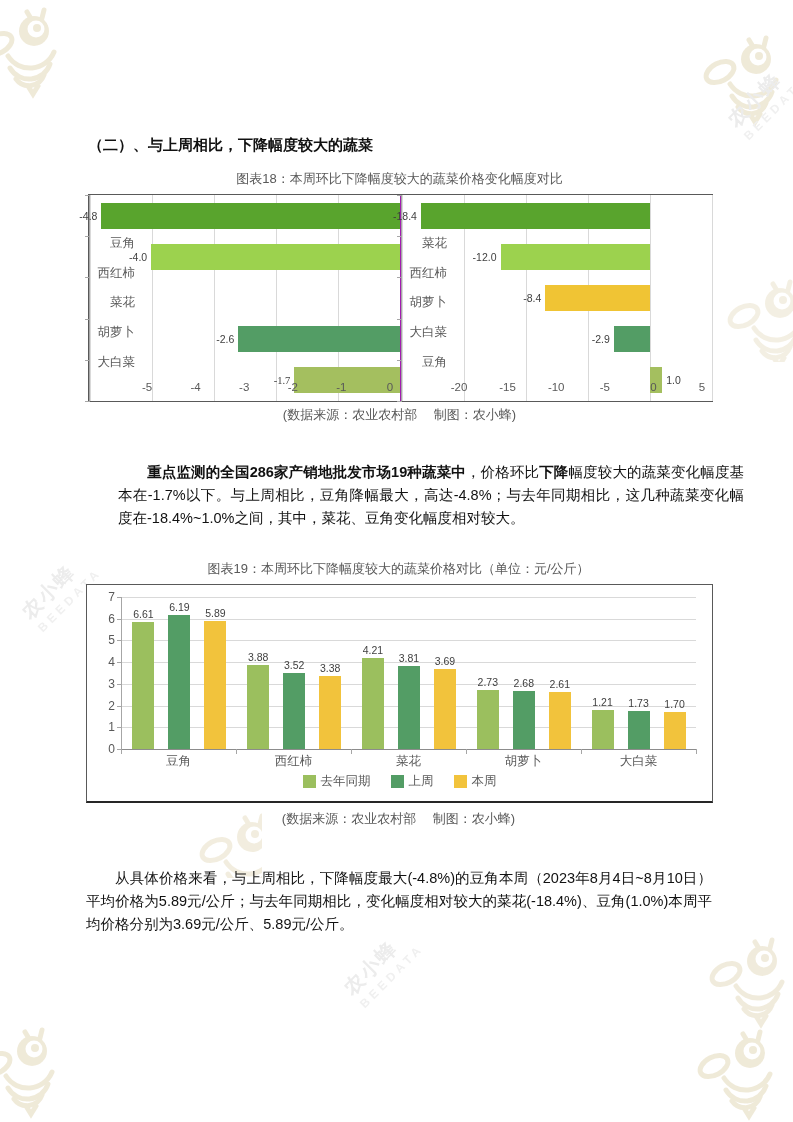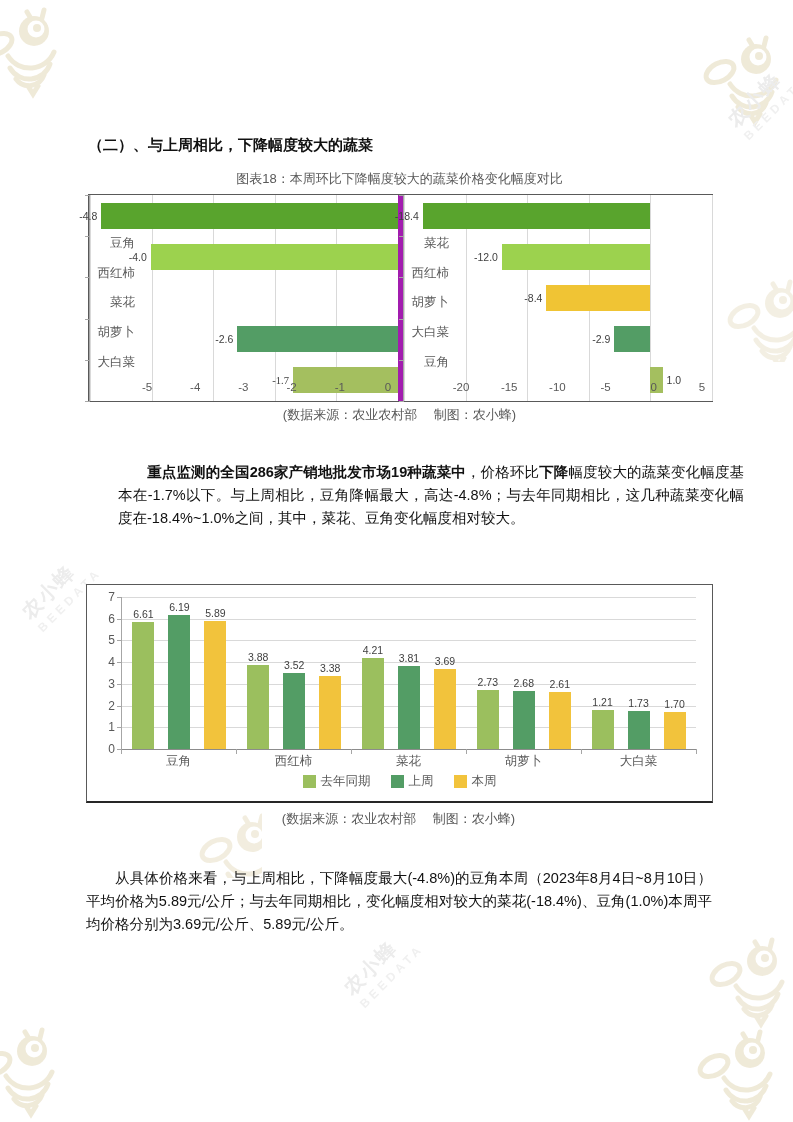--- a/index.html
+++ b/index.html
@@ -16,21 +16,21 @@
   
   .heading{position:absolute;left:88px;top:136px;width:630px;font-size:15px;font-weight:bold;color:#111;}
   .fig-title{position:absolute;font-size:13px;color:#595959;text-align:center;}
   .caption{position:absolute;font-size:13px;color:#595959;text-align:center;}
   .para{position:absolute;font-size:14.5px;line-height:1.62;color:#111;text-align:justify;}
   .para .indent{display:inline-block;width:2em;}
 
   
   .fig18-box{position:absolute;left:88px;top:194px;width:623px;height:206px;border:1px solid #595959;display:flex;background:#fff;}
   .hpanel{position:relative;flex:1;}
-  .hpanel+.hpanel{border-left:5px solid #a21caf;}
+  .hpanel+.hpanel{border-left:1px solid #a21caf;}
   .hpanel-title{position:absolute;top:8px;left:0;right:0;text-align:center;font-size:13px;color:#595959;}
   .hgrid{position:absolute;inset:0;border-left:1px solid #a6a6a6;}
   .hgridline{position:absolute;top:0;bottom:0;width:1px;background:#d9d9d9;}
   .htickmark{position:absolute;left:-5px;width:5px;height:1px;background:#a6a6a6;}
   .hrows{position:absolute;inset:0;}
   .hrow{position:absolute;left:0;right:0;height:20%;}
   .hbar{position:absolute;top:50%;transform:translateY(-50%);height:26px;}
   .hval{position:absolute;top:50%;transform:translateY(-50%);font-size:10.5px;color:#3f3f3f;white-space:nowrap;}
   .hcats{position:absolute;left:0;top:34px;bottom:24px;width:58px;}
   .hcat{position:absolute;left:0;right:12px;height:20%;display:flex;align-items:center;justify-content:flex-end;font-size:12.5px;color:#595959;}
@@ -216,20 +216,21 @@
           <div class="haxislabel" style="left: 60%;">-5</div>
           <div class="haxislabel" style="left: 80%;">0</div>
           <div class="haxislabel" style="left: 100%;">5</div>
         </div>
       </div>
   </div>
   <div class="caption" style="left:88px;top:406px;width:623px;">(数据来源：农业农村部　 制图：农小蜂)</div>
 
   <p class="para" style="left:86px;top:446px;width:626px;margin-left:32px;"><span class="indent"></span><b>重点监测的全国286家产销地批发市场19种蔬菜中</b><span>，价格环比</span><b>下降</b><span>幅度较大的蔬菜变化幅度基本在-1.7%以下。与上周相比，豆角降幅最大，高达-4.8%；与去年同期相比，这几种蔬菜变化幅度在-18.4%~1.0%之间，其中，菜花、豆角变化幅度相对较大。</span></p>
 
+  <div class="fig-title" style="left:86px;top:560px;width:625px;">图表19：本周环比下降幅度较大的蔬菜价格对比（单位：元/公斤）</div>
   <div class="fig19-box">
       <div class="vylabels">
         <div class="vylabel" style="top: 100%;">0</div>
         <div class="vylabel" style="top: 85.7143%;">1</div>
         <div class="vylabel" style="top: 71.4286%;">2</div>
         <div class="vylabel" style="top: 57.1429%;">3</div>
         <div class="vylabel" style="top: 42.8571%;">4</div>
         <div class="vylabel" style="top: 28.5714%;">5</div>
         <div class="vylabel" style="top: 14.2857%;">6</div>
         <div class="vylabel" style="top: 0%;">7</div>

